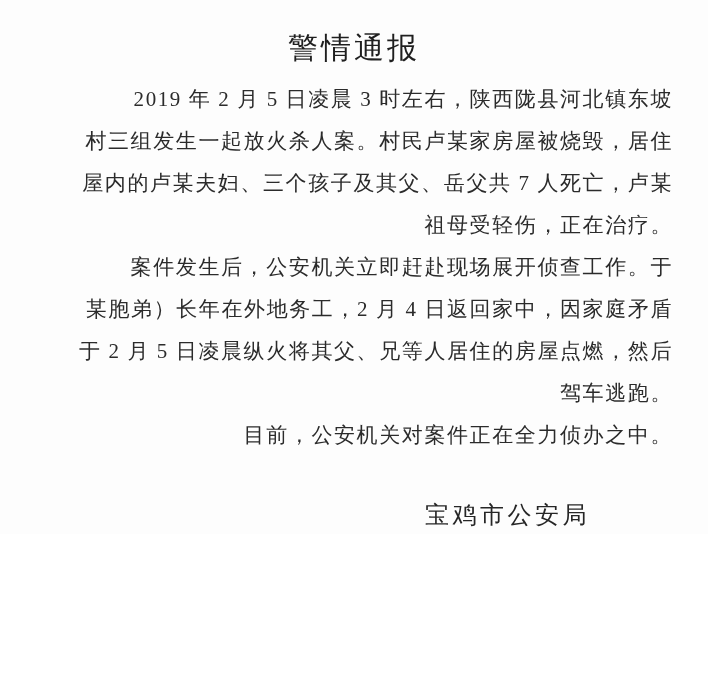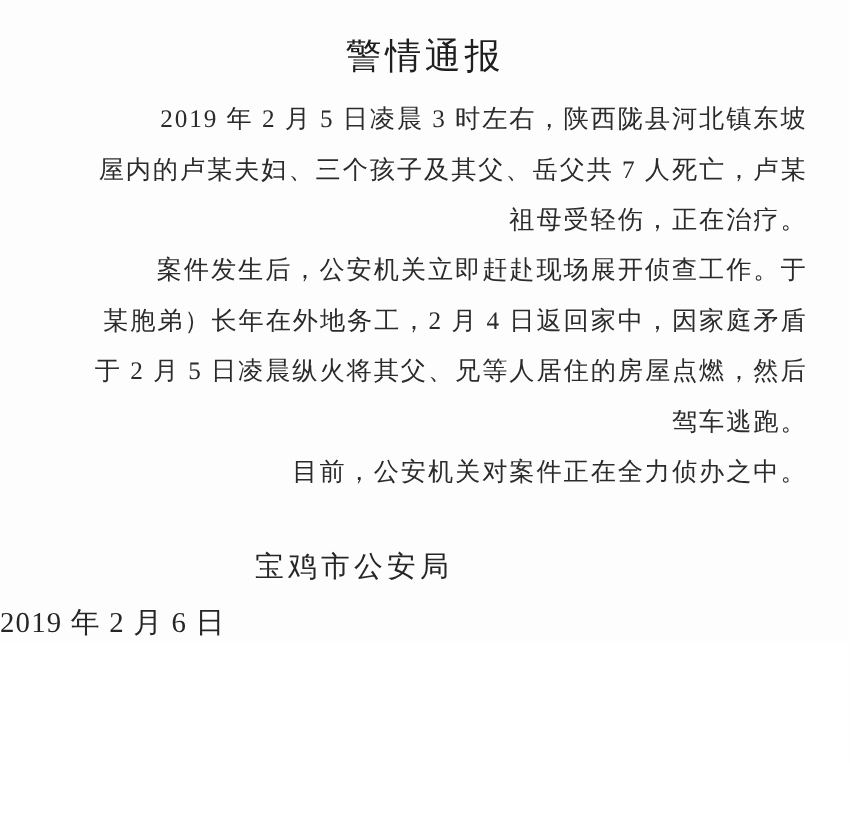--- a/index.html
+++ b/index.html
@@ -36,21 +36,21 @@
     white-space: nowrap;
     text-align: right;
   }
   .line.first {
     text-indent: 43px;
   }
   .sig {
     margin-top: 38px;
     height: 42px;
     line-height: 42px;
-    text-align: center;
+    text-align: right;
     padding-right: 118px;
     font-size: 24px;
     letter-spacing: 3.5px;
     color: #262626;
   }
   .sig-date {
     margin-top: 5px;
     height: 42px;
     line-height: 42px;
     padding-right: 107px;
@@ -79,20 +79,21 @@
 </style>
 </head>
 <body>
 
 <div class="page">
 
   <h1 class="title">警情通报</h1>
 
   <div class="body-block">
     <div class="line first">2019 年 2 月 5 日凌晨 3 时左右，陕西陇县河北镇东坡</div>
+    <div class="line">村三组发生一起放火杀人案。村民卢某家房屋被烧毁，居住</div>
     <div class="line">屋内的卢某夫妇、三个孩子及其父、岳父共 7 人死亡，卢某</div>
     <div class="line">祖母受轻伤，正在治疗。</div>
     <div class="line first">案件发生后，公安机关立即赶赴现场展开侦查工作。于</div>
     <div class="line">某胞弟）长年在外地务工，2 月 4 日返回家中，因家庭矛盾</div>
     <div class="line">于 2 月 5 日凌晨纵火将其父、兄等人居住的房屋点燃，然后</div>
     <div class="line">驾车逃跑。</div>
     <div class="line first">目前，公安机关对案件正在全力侦办之中。</div>
   </div>
 
   <div class="sig">宝鸡市公安局</div>

